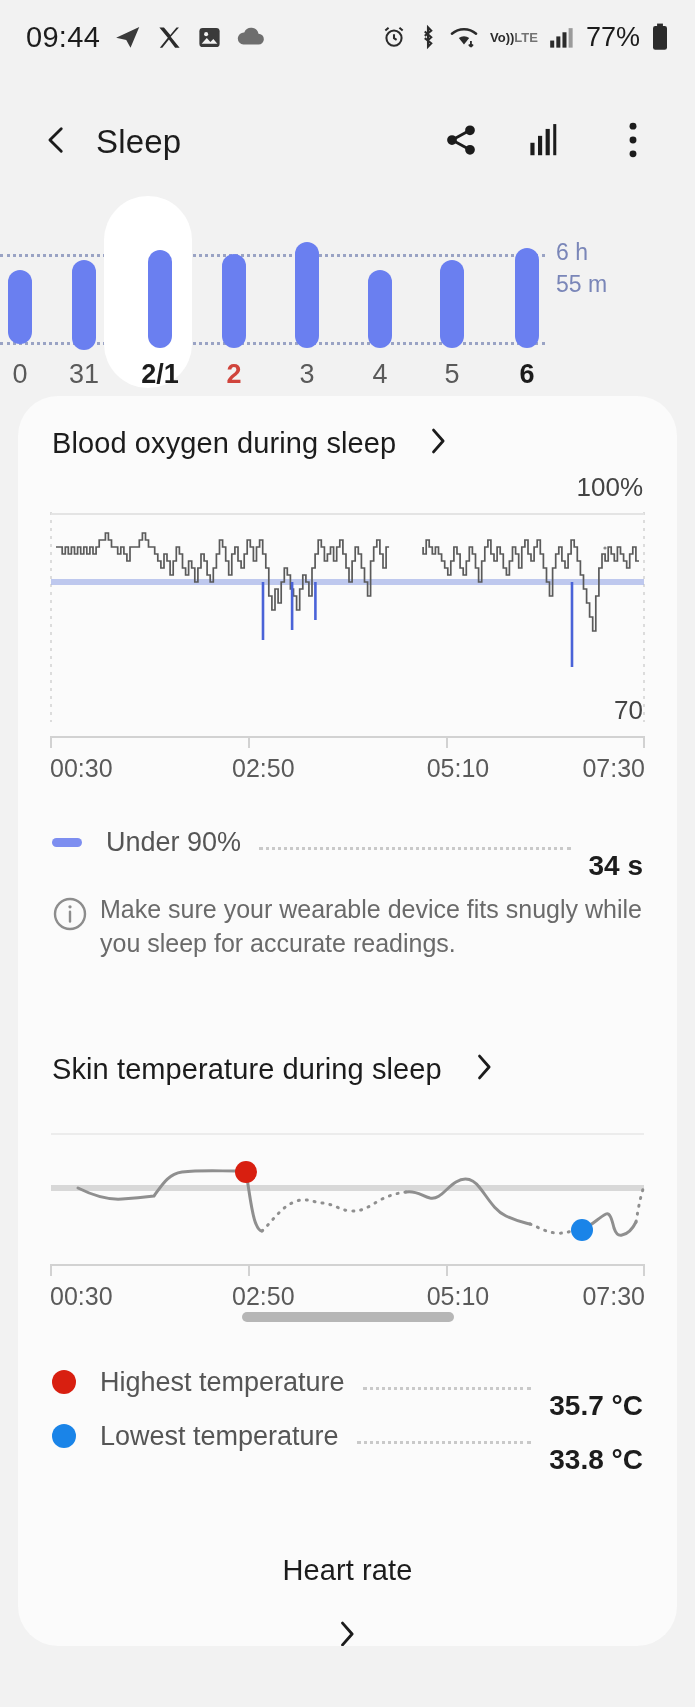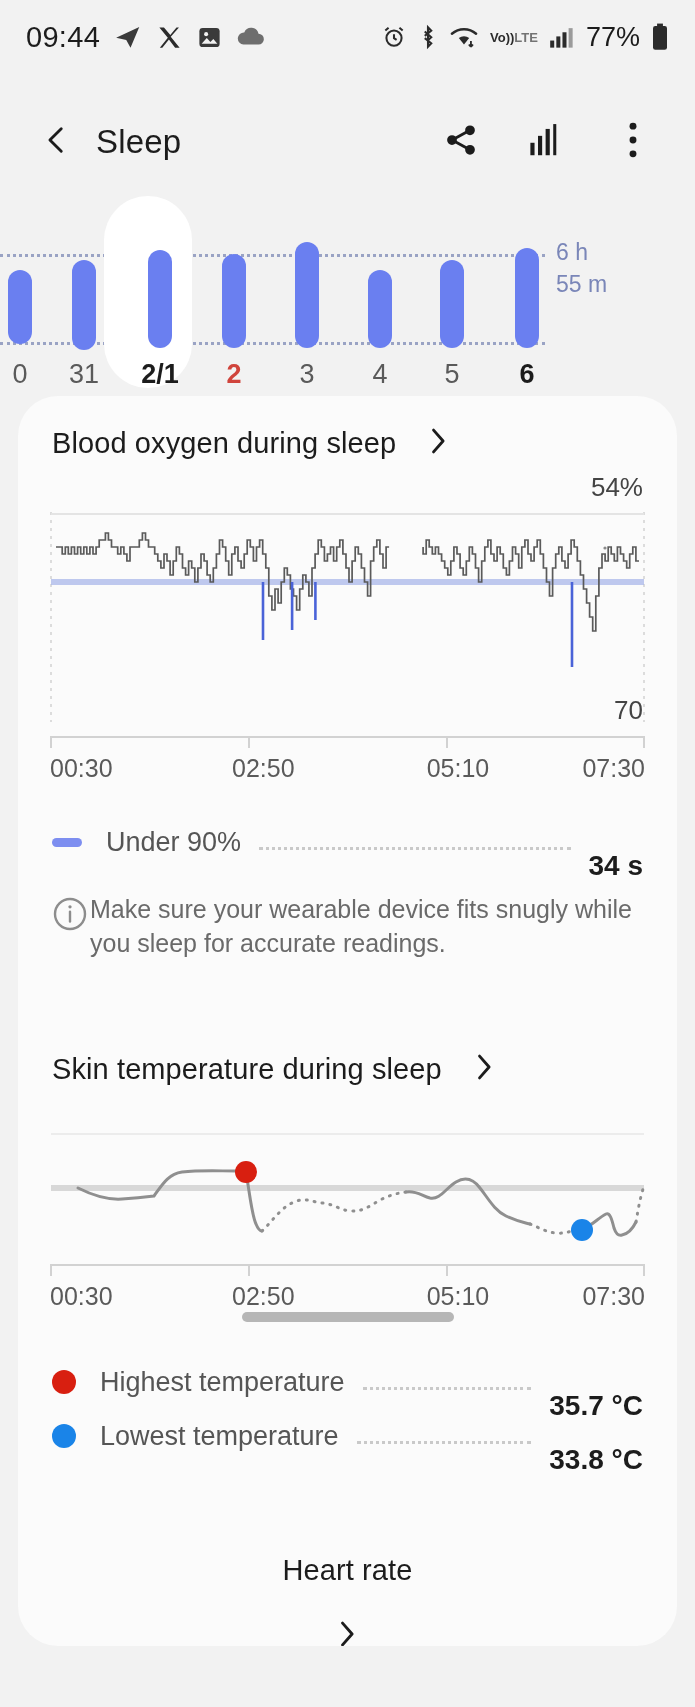--- a/index.html
+++ b/index.html
@@ -103,21 +103,21 @@
   .lg-swatch-dot { width: 24px; height: 24px; border-radius: 50%; }
   .lg-label { font-size: 27px; color: #555; margin-left: 24px; white-space: nowrap; }
   .lg-dots {
     flex: 1; height: 2px; margin: 0 18px;
     border-bottom: 3px dotted #c9c9c9; position: relative; top: 6px;
   }
   .lg-value { font-size: 28px; color: #1c1c1c; font-weight: 700; white-space: nowrap; margin-top: 47px; }
 
   
   .note {
-    display: flex; gap: 2px; margin: 26px 34px 0 34px;
+    display: flex; gap: 12px; margin: 26px 34px 0 34px;
   }
   .note-txt { font-size: 25px; line-height: 34px; color: #6a6a6a; }
 
   
   .temp-wrap { position: relative; margin: 6px 32px 0 32px; height: 120px; }
   .hr-axis-lab { text-align: right; padding: 0 36px 0 0; font-size: 26px; color: #444; }
 
   .home-indicator {
     position: absolute; left: 50%; transform: translateX(-50%);
     bottom: 14px; width: 212px; height: 10px; border-radius: 6px; background: #b6b6b6;
@@ -275,21 +275,21 @@
     <div class="sec-head">
       <span class="sec-title">Blood oxygen during sleep</span>
       <span>
         <svg width="22" height="30" viewBox="0 0 14 22" fill="none" stroke="#1c1c1c" stroke-width="2.1" stroke-linecap="round" stroke-linejoin="round">
             <path d="M3 3l7 8-7 8"></path>
           </svg>
       </span>
     </div>
 
     <div class="spo2-wrap">
-      <span class="ax-max">54%</span>
+      <span class="ax-max">100%</span>
       <span class="ax-min">70</span>
       <svg class="spo2-plot" id="spo2-plot" viewBox="0 0 595 210" preserveAspectRatio="none">
           <path d="M1 0V210" stroke="#dcdcdc" stroke-width="2" stroke-dasharray="3 5" fill="none"></path>
           <path d="M594 0V210" stroke="#dcdcdc" stroke-width="2" stroke-dasharray="3 5" fill="none"></path>
           <path d="M1 2H594" stroke="#e4e4e4" stroke-width="2" fill="none"></path>
           <path d="M1 70H594" stroke="#aab7ea" stroke-width="6" fill="none" opacity=".75"></path>
           <path d="M6.0 35.0L6.0 35.0L9.1 35.0L9.1 35.0L12.2 35.0L12.2 42.0L15.3 42.0L15.3 35.0L18.3 35.0L18.3 42.0L21.4 42.0L21.4 35.0L24.5 35.0L24.5 42.0L27.6 42.0L27.6 35.0L30.7 35.0L30.7 42.0L33.8 42.0L33.8 35.0L36.8 35.0L36.8 42.0L39.9 42.0L39.9 35.0L43.0 35.0L43.0 42.0L46.1 42.0L46.1 35.0L49.2 35.0L49.2 28.0L52.3 28.0L52.3 28.0L55.4 28.0L55.4 21.0L58.4 21.0L58.4 28.0L61.5 28.0L61.5 35.0L64.6 35.0L64.6 35.0L67.7 35.0L67.7 42.0L70.8 42.0L70.8 35.0L73.9 35.0L73.9 42.0L76.9 42.0L76.9 49.0L80.0 49.0L80.0 35.0L83.1 35.0L83.1 35.0L86.2 35.0L86.2 35.0L89.3 35.0L89.3 28.0L92.4 28.0L92.4 21.0L95.5 21.0L95.5 28.0L98.5 28.0L98.5 35.0L101.6 35.0L101.6 35.0L104.7 35.0L104.7 42.0L107.8 42.0L107.8 49.0L110.9 49.0L110.9 56.0L114.0 56.0L114.0 42.0L117.0 42.0L117.0 49.0L120.1 49.0L120.1 63.0L123.2 63.0L123.2 49.0L126.3 49.0L126.3 35.0L129.4 35.0L129.4 42.0L132.5 42.0L132.5 56.0L135.6 56.0L135.6 63.0L138.6 63.0L138.6 49.0L141.7 49.0L141.7 56.0L144.8 56.0L144.8 70.0L147.9 70.0L147.9 56.0L151.0 56.0L151.0 42.0L154.1 42.0L154.1 49.0L157.1 49.0L157.1 63.0L160.2 63.0L160.2 70.0L163.3 70.0L163.3 56.0L166.4 56.0L166.4 42.0L169.5 42.0L169.5 28.0L172.6 28.0L172.6 35.0L175.7 35.0L175.7 49.0L178.7 49.0L178.7 63.0L181.8 63.0L181.8 42.0L184.9 42.0L184.9 35.0L188.0 35.0L188.0 49.0L191.1 49.0L191.1 56.0L194.2 56.0L194.2 42.0L197.2 42.0L197.2 28.0L200.3 28.0L200.3 35.0L203.4 35.0L203.4 49.0L206.5 49.0L206.5 35.0L209.6 35.0L209.6 28.0L212.7 28.0L212.7 42.0L215.8 42.0L215.8 56.0L218.8 56.0L218.8 84.0L221.9 84.0L221.9 98.0L225.0 98.0L225.0 77.0L228.1 77.0L228.1 91.0L231.2 91.0L231.2 70.0L234.3 70.0L234.3 56.0L237.3 56.0L237.3 63.0L240.4 63.0L240.4 77.0L243.5 77.0L243.5 84.0L246.6 84.0L246.6 98.0L249.7 98.0L249.7 77.0L252.8 77.0L252.8 63.0L255.9 63.0L255.9 70.0L258.9 70.0L258.9 84.0L262.0 84.0L262.0 56.0L265.1 56.0L265.1 42.0L268.2 42.0L268.2 28.0L271.3 28.0L271.3 35.0L274.4 35.0L274.4 49.0L277.4 49.0L277.4 42.0L280.5 42.0L280.5 35.0L283.6 35.0L283.6 49.0L286.7 49.0L286.7 35.0L289.8 35.0L289.8 28.0L292.9 28.0L292.9 42.0L296.0 42.0L296.0 56.0L299.0 56.0L299.0 70.0L302.1 70.0L302.1 49.0L305.2 49.0L305.2 35.0L308.3 35.0L308.3 42.0L311.4 42.0L311.4 56.0L314.5 56.0L314.5 70.0L317.6 70.0L317.6 84.0L320.6 84.0L320.6 49.0L323.7 49.0L323.7 35.0L326.8 35.0L326.8 28.0L329.9 28.0L329.9 42.0L333.0 42.0L333.0 56.0L336.1 56.0L336.1 35.0L339.1 35.0" fill="none" stroke="#5a5a5a" stroke-width="1.7"></path>
           <path d="M373.1 35.0L373.1 42.0L376.2 42.0L376.2 28.0L379.2 28.0L379.2 35.0L382.3 35.0L382.3 42.0L385.4 42.0L385.4 35.0L388.5 35.0L388.5 42.0L391.6 42.0L391.6 49.0L394.7 49.0L394.7 56.0L397.8 56.0L397.8 63.0L400.8 63.0L400.8 49.0L403.9 49.0L403.9 35.0L407.0 35.0L407.0 42.0L410.1 42.0L410.1 56.0L413.2 56.0L413.2 63.0L416.3 63.0L416.3 49.0L419.3 49.0L419.3 35.0L422.4 35.0L422.4 42.0L425.5 42.0L425.5 56.0L428.6 56.0L428.6 70.0L431.7 70.0L431.7 49.0L434.8 49.0L434.8 35.0L437.9 35.0L437.9 28.0L440.9 28.0L440.9 42.0L444.0 42.0L444.0 49.0L447.1 49.0L447.1 35.0L450.2 35.0L450.2 42.0L453.3 42.0L453.3 56.0L456.4 56.0L456.4 63.0L459.4 63.0L459.4 49.0L462.5 49.0L462.5 35.0L465.6 35.0L465.6 42.0L468.7 42.0L468.7 56.0L471.8 56.0L471.8 35.0L474.9 35.0L474.9 28.0L478.0 28.0L478.0 42.0L481.0 42.0L481.0 49.0L484.1 49.0L484.1 35.0L487.2 35.0L487.2 28.0L490.3 28.0L490.3 42.0L493.4 42.0L493.4 56.0L496.5 56.0L496.5 70.0L499.5 70.0L499.5 84.0L502.6 84.0L502.6 56.0L505.7 56.0L505.7 42.0L508.8 42.0L508.8 35.0L511.9 35.0L511.9 49.0L515.0 49.0L515.0 56.0L518.1 56.0L518.1 42.0L521.1 42.0L521.1 28.0L524.2 28.0L524.2 35.0L527.3 35.0L527.3 49.0L530.4 49.0L530.4 63.0L533.5 63.0L533.5 77.0L536.6 77.0L536.6 91.0L539.6 91.0L539.6 105.0L542.7 105.0L542.7 119.0L545.8 119.0L545.8 84.0L548.9 84.0L548.9 56.0L552.0 56.0L552.0 42.0L555.1 42.0L555.1 49.0L558.2 49.0L558.2 35.0L561.2 35.0L561.2 42.0L564.3 42.0L564.3 49.0L567.4 49.0L567.4 35.0L570.5 35.0L570.5 42.0L573.6 42.0L573.6 49.0L576.7 49.0L576.7 56.0L579.7 56.0L579.7 42.0L582.8 42.0L582.8 35.0L585.9 35.0L585.9 49.0L589.0 49.0" fill="none" stroke="#5a5a5a" stroke-width="1.7"></path>
           <path d="M213.0 70V128" stroke="#4a63d8" stroke-width="2.6" fill="none"></path>
           <path d="M242.1 70V118" stroke="#4a63d8" stroke-width="2.6" fill="none"></path>

